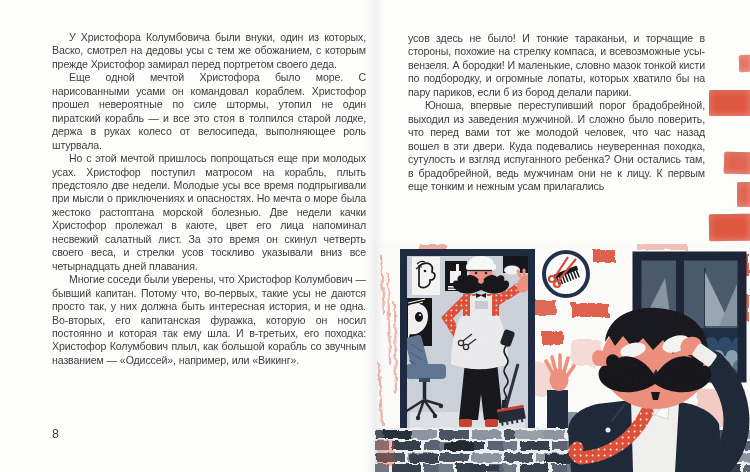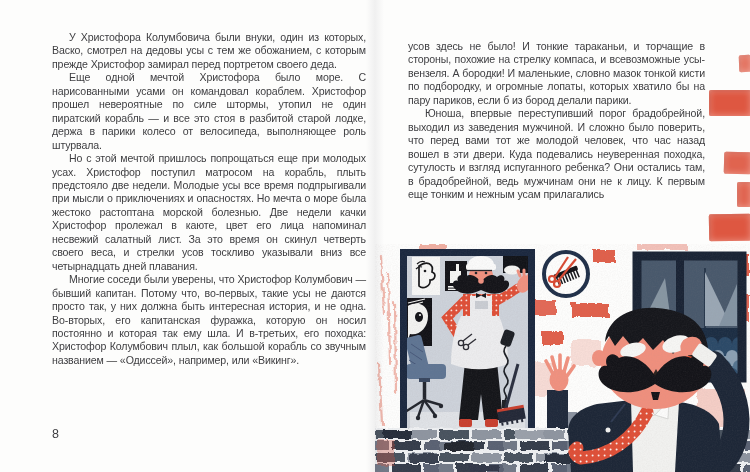--- a/index.html
+++ b/index.html
@@ -4,21 +4,21 @@
 <style>
   html,body{margin:0;padding:0;background:#ffffff;}
   .spread{position:relative;width:750px;height:472px;background:#fdfdfc;overflow:hidden;
           font-family:"Liberation Sans",sans-serif;}
   .page{position:absolute;top:0;height:337px;}
   .page-left{left:0;width:375px;}
   .page-right{left:375px;width:375px;}
   .text-col{position:absolute;color:#3e3e41;font-size:10.6px;line-height:13.45px;
             text-align:justify;letter-spacing:-0.12px;}
   .page-left  .text-col{left:52px;top:31px;width:314px;}
-  .page-right .text-col{left:33px;top:40px;width:297px;}
+  .page-right .text-col{left:33px;top:32px;width:297px;}
   .para{margin:0;}
   .para.indent{text-indent:17px;}
   .page-number{position:absolute;left:52px;top:427px;font-size:12.5px;color:#3e3e41;}
   .gutter{position:absolute;left:366px;top:0;width:18px;height:472px;
           background:linear-gradient(to right,rgba(70,70,85,0),rgba(70,70,85,0.07) 50%,rgba(70,70,85,0));}
   .edge-brick{position:absolute;background:#dd4f38;border-radius:2px;
               box-shadow:inset 0 0 7px rgba(255,240,235,.45), inset 2px 2px 2px rgba(190,50,30,.5);}
   .eb1{left:364px;top:55px;width:12px;height:17px;opacity:.8;transform:rotate(-2deg);}
   .eb2{left:334px;top:90px;width:42px;height:26px;opacity:.95;}
   .eb3{left:349px;top:152px;width:27px;height:22px;opacity:.88;transform:rotate(1.5deg);}
@@ -27,21 +27,21 @@
   .illustration{position:absolute;left:0;top:244px;width:375px;height:228px;}
 </style>
 </head>
 <body>
 
 <div class="spread">
 
   <div class="page page-left">
     <div class="text-col">
         <p class="para indent">У Христофора Колумбовича были внуки, один из которых, Васко, смотрел на дедовы усы с тем же обожанием, с которым прежде Христофор замирал перед портретом своего деда.</p>
-        <p class="para indent">Еще одной мечтой Христофора было море. С нарисованными усами он командовал кораблем. Христофор прошел невероятные по силе штормы, утопил не один пиратский корабль — и все это стоя в разбитой старой лодке, держа в парики колесо от велосипеда, выполняющее роль штурвала.</p>
+        <p class="para indent">Еще одной мечтой Христофора было море. С нарисованными усами он командовал кораблем. Христофор прошел невероятные по силе штормы, утопил не один пиратский корабль — и все это стоя в толпился старой лодке, держа в руках колесо от велосипеда, выполняющее роль штурвала.</p>
         <p class="para indent">Но с этой мечтой пришлось попрощаться еще при молодых усах. Христофор поступил матросом на корабль, плыть предстояло две недели. Молодые усы все время подпрыгивали при мысли о приключениях и опасностях. Но мечта о море была жестоко растоптана морской болезнью. Две недели качки Христофор пролежал в каюте, цвет его лица напоминал несвежий салатный лист. За это время он скинул четверть своего веса, и стрелки усов тоскливо указывали вниз все четырнадцать дней плавания.</p>
         <p class="para indent">Многие соседи были уверены, что Христофор Колумбович — бывший капитан. Потому что, во-первых, такие усы не даются просто так, у них должна быть интересная история, и не одна. Во-вторых, его капитанская фуражка, которую он носил постоянно и которая так ему шла. И в-третьих, его походка: Христофор Колумбович плыл, как большой корабль со звучным названием — «Одиссей», например, или «Викинг».</p>
       </div>
     <div class="page-number">8</div>
   </div>
 
   <div class="page page-right">
     <div class="text-col">
         <p class="para">усов здесь не было! И тонкие тараканьи, и торчащие в стороны, похожие на стрелку компаса, и всевозможные усы-вензеля. А бородки! И маленькие, словно мазок тонкой кисти по подбородку, и огромные лопаты, которых хватило бы на пару париков, если б из бород делали парики.</p>
         <p class="para indent">Юноша, впервые переступивший порог брадобрейной, выходил из заведения мужчиной. И сложно было поверить, что перед вами тот же молодой человек, что час назад вошел в эти двери. Куда подевались неуверенная походка, сутулость и взгляд испуганного ребенка? Они остались там, в брадобрейной, ведь мужчинам они не к лицу. К первым еще тонким и нежным усам прилагались</p>

